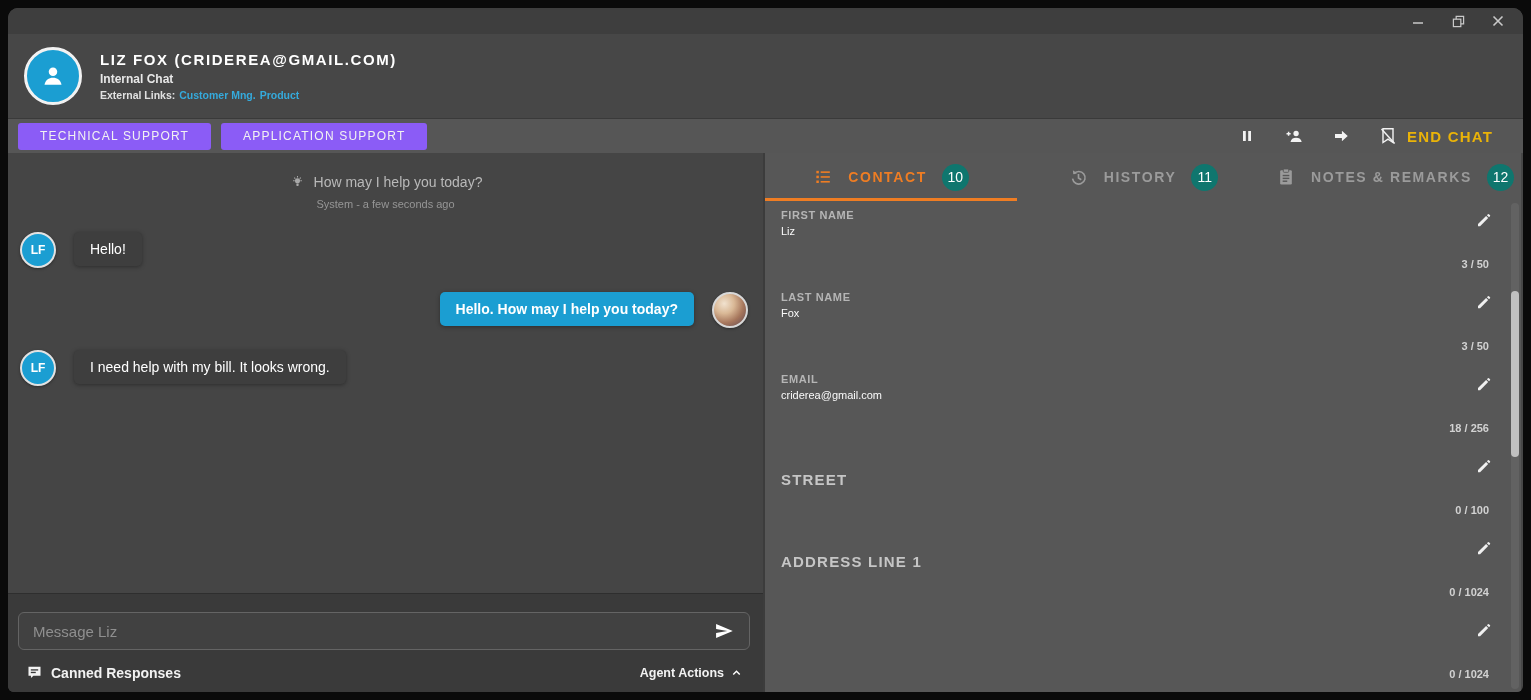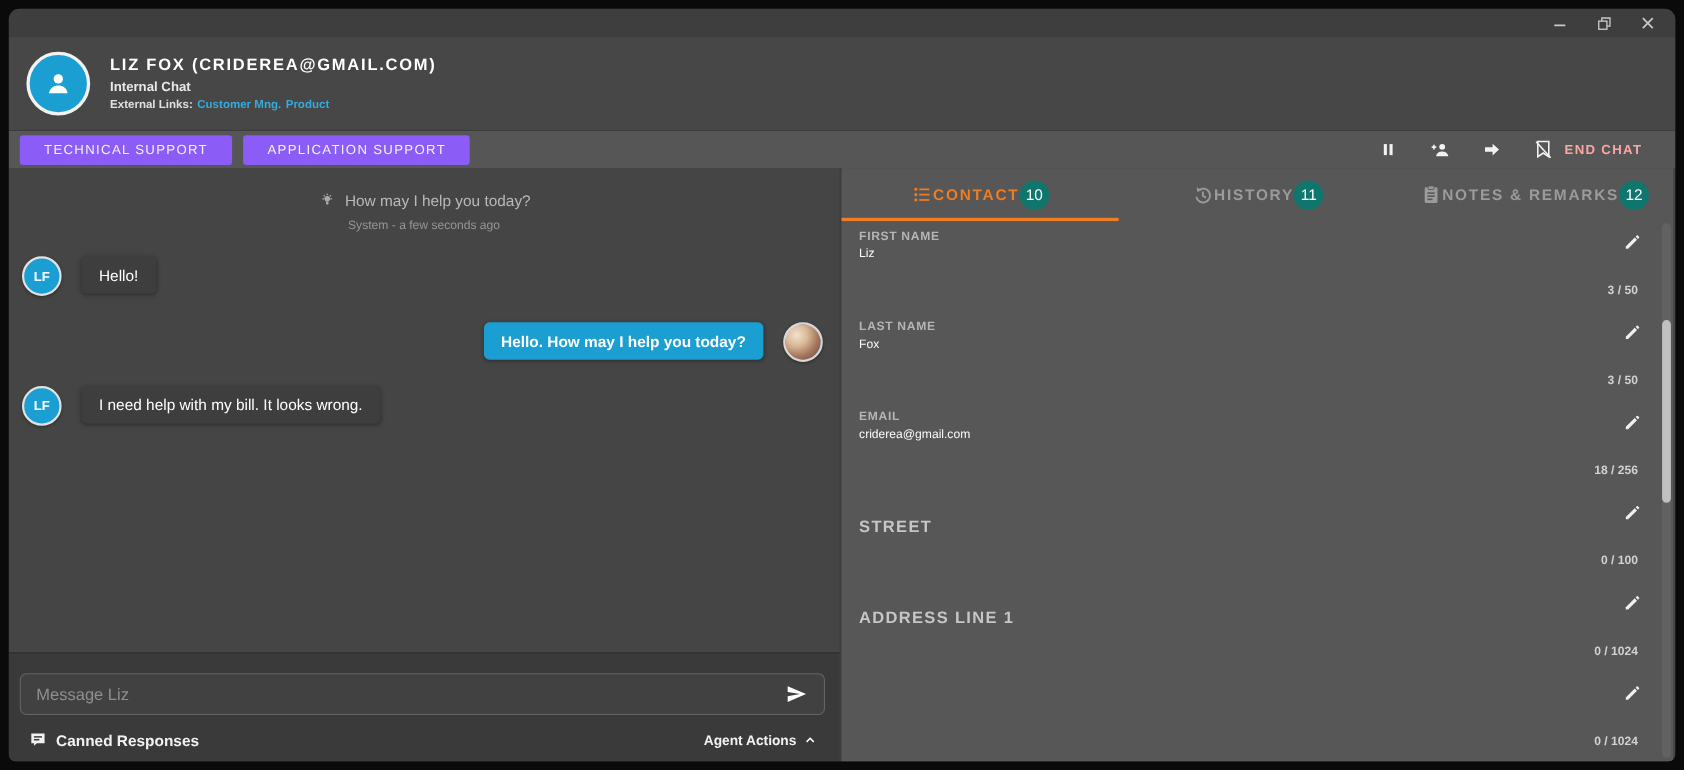--- a/index.html
+++ b/index.html
@@ -23,22 +23,22 @@
   .h-links{font-size:10.5px;margin-top:3px;color:#e0e0e0;font-weight:bold;}
   .h-links a{color:#35aadc;margin-left:4px;cursor:pointer;}
 
   
   .tabstrip{height:34px;background:#565656;border-top:1px solid #3a3a3a;display:flex;align-items:center;
     padding:0 0 0 10px;}
   .chat-tab{background:#8b5cf6;color:#f2f2f2;font-size:12px;font-weight:normal;letter-spacing:1.2px;
     border-radius:3px;height:27px;line-height:27px;padding:0 22px;margin-right:10px;cursor:pointer;}
   .strip-right{margin-left:auto;display:flex;align-items:center;gap:27px;padding-right:30px;}
   .tool-icon{width:20px;height:20px;cursor:pointer;display:flex;align-items:center;justify-content:center;}
-  .endchat{display:flex;align-items:center;gap:9px;cursor:pointer;color:#fca5a5;font-weight:bold;
-    font-size:12px;letter-spacing:1.2px;}
+  .endchat{display:flex;align-items:center;gap:9px;cursor:pointer;color:#eab308;font-weight:bold;
+    font-size:15px;letter-spacing:1.2px;}
 
   
   .content{display:flex;height:540px;}
   .left-pane{width:757px;display:flex;flex-direction:column;border-right:2px solid #3c3c3c;box-sizing:border-box;}
   .chat-area{height:441px;background:#454545;position:relative;}
   .sys-block{text-align:center;margin-top:20px;}
   .sys-line{display:inline-flex;align-items:center;gap:8px;color:#b9b9b9;font-size:14px;}
   .sys-meta{color:#969696;font-size:11px;margin-top:4px;}
   .msg-row{display:flex;align-items:flex-start;}
   .row-cust{margin:22px 0 0 12px;}
@@ -61,21 +61,21 @@
     padding:0 14px;font-family:"Liberation Sans", sans-serif;}
   .input-wrap input::placeholder{color:#8f8f8f;}
   .send-btn{width:30px;height:24px;margin-right:10px;cursor:pointer;display:flex;align-items:center;justify-content:center;}
   .composer-row{position:absolute;left:18px;right:20px;bottom:12px;display:flex;justify-content:space-between;align-items:center;}
   .canned{display:flex;align-items:center;gap:8px;color:#f2f2f2;font-size:14px;font-weight:bold;cursor:pointer;}
   .agent-actions{display:flex;align-items:center;gap:6px;color:#f2f2f2;font-size:12.5px;font-weight:bold;cursor:pointer;}
 
   
   .right-panel{width:756px;background:#575757;position:relative;}
   .panel-tabs{height:48px;display:flex;}
-  .ptab{flex:1;display:flex;align-items:center;justify-content:center;gap:0;position:relative;cursor:pointer;
+  .ptab{flex:1;display:flex;align-items:center;justify-content:center;gap:15px;position:relative;cursor:pointer;
     color:#9b9b9b;font-size:14px;font-weight:bold;letter-spacing:1.6px;}
   .ptab.active{color:#ef7d23;}
   .ptab.active::after{content:"";position:absolute;left:0;right:0;bottom:0;height:3px;background:#ef7d23;}
   .badge{width:27px;height:27px;border-radius:50%;background:#0f766e;color:#fff;font-size:14px;font-weight:normal;
     display:flex;align-items:center;justify-content:center;letter-spacing:0;flex:0 0 auto;}
 
   .fields{}
   .field{position:relative;height:82px;box-sizing:border-box;padding:8px 60px 0 16px;}
   .f-label{font-size:11px;color:#b5b5b5;letter-spacing:0.6px;font-weight:bold;}
   .f-value{font-size:11px;color:#fafafa;margin-top:4px;}

